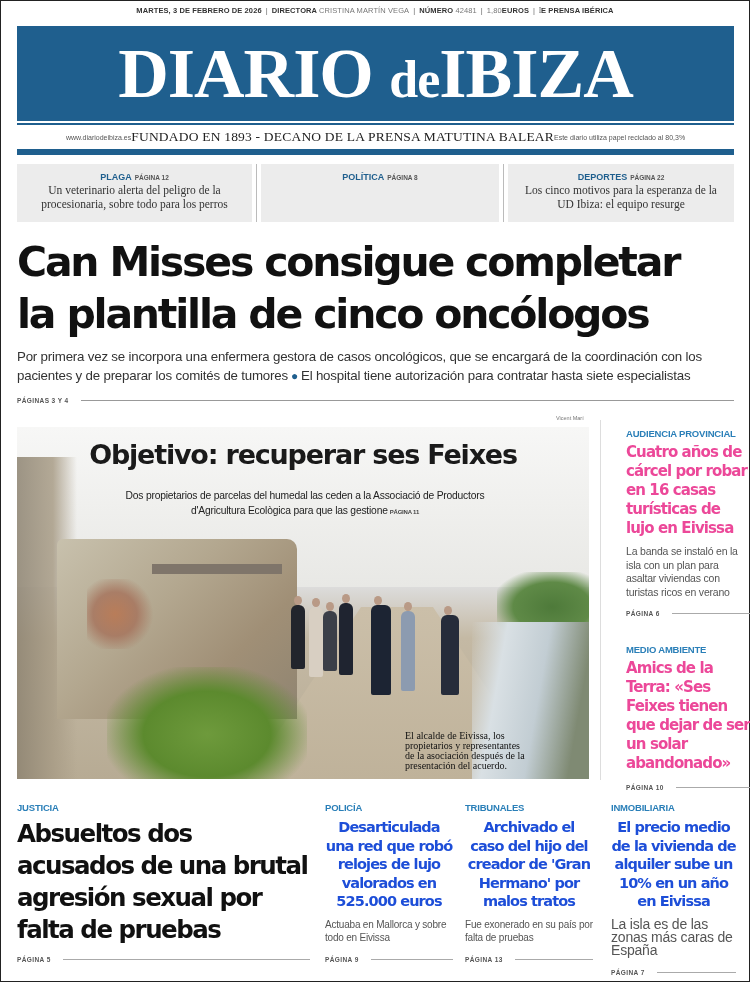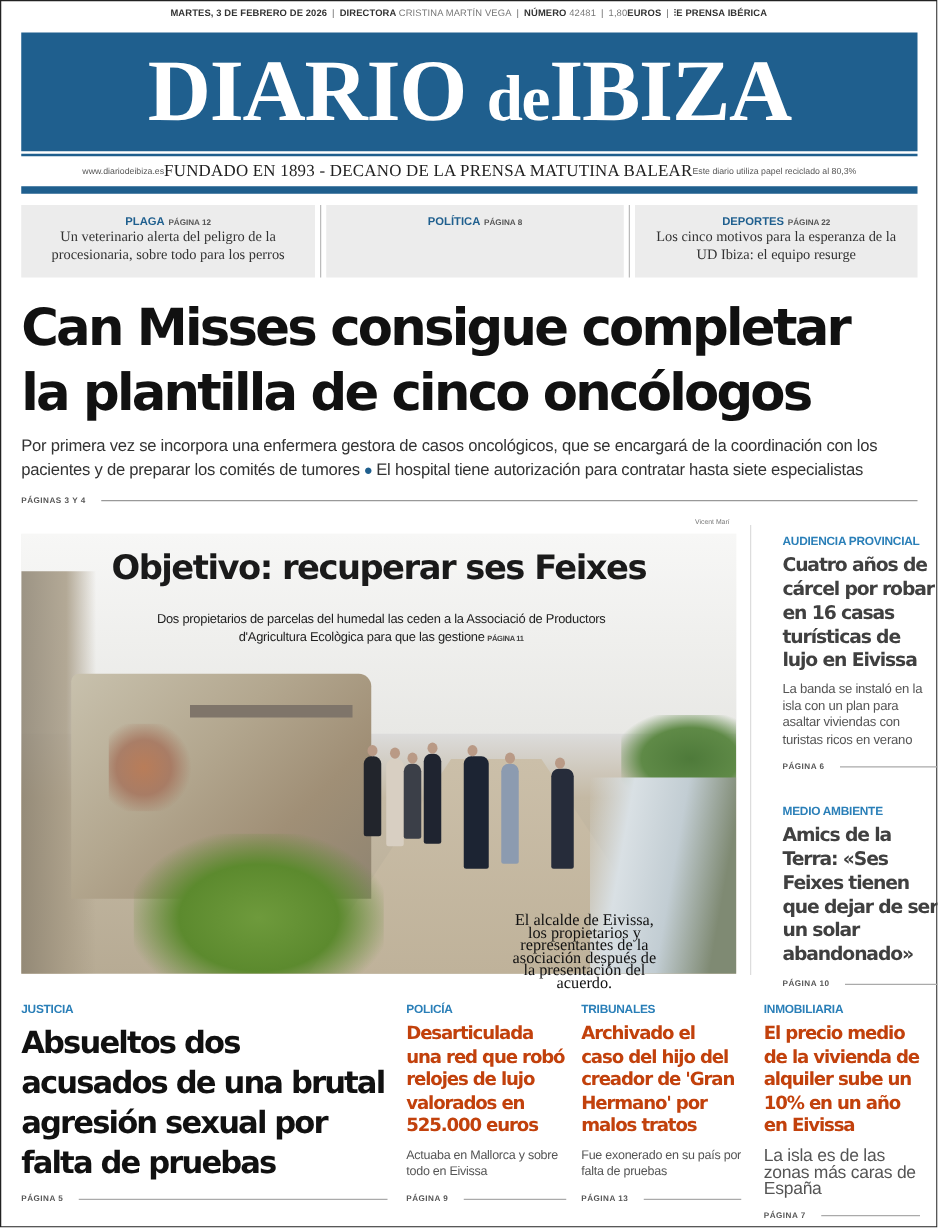--- a/index.html
+++ b/index.html
@@ -53,34 +53,34 @@
   .photo .path { position: absolute; left: 230px; top: 180px; width: 300px; height: 172px; background: linear-gradient(#cbbfa9, #bfb29a); clip-path: polygon(38% 0, 62% 0, 100% 100%, 0 100%); }
   .photo .grass { position: absolute; left: 90px; top: 240px; width: 200px; height: 112px; background: radial-gradient(ellipse at 50% 60%, #6e9a3c 0%, #5c8a2e 45%, rgba(92,138,46,0) 75%); }
   .photo .water { position: absolute; left: 455px; top: 195px; width: 117px; height: 157px; background: linear-gradient(100deg, transparent 0%, #d9e0e4 25%, #c2cdd3 55%, #7f8a73 85%); }
   .photo .trees-right { position: absolute; left: 480px; top: 145px; width: 92px; height: 70px; background: radial-gradient(ellipse at 60% 50%, #4e7a3a 0%, #5f8a47 50%, rgba(95,138,71,0) 80%); }
   .photo .person { position: absolute; width: 14px; border-radius: 6px 6px 2px 2px; background: #2b2f3a; }
   .photo .person::before { content: ""; position: absolute; left: 3px; top: -9px; width: 8px; height: 9px; border-radius: 50%; background: #b99a86; }
 
   .photo-title { position: absolute; left: 17px; top: 439px; width: 572px; text-align: center; font-family: "DejaVu Sans", sans-serif; font-weight: bold; font-size: 27px; letter-spacing: -1.2px; color: #1a1a1a; }
   .photo-sub { position: absolute; left: 110px; top: 488px; width: 390px; text-align: center; font-size: 10.3px; line-height: 15px; color: #222; letter-spacing: -0.2px; }
   .photo-sub .pg { font-size: 6px; font-weight: bold; color: #444; margin-left: 2px; }
-  .caption { position: absolute; left: 405px; top: 731px; width: 125px; text-align: center; font-family: "Liberation Serif", serif; font-size: 13px; line-height: 10px; color: #111; }
+  .caption { position: absolute; left: 405px; top: 731px; width: 125px; text-align: left; font-family: "Liberation Serif", serif; font-size: 10px; line-height: 10px; color: #111; }
 
   
   .rcol { position: absolute; left: 626px; width: 125px; }
   .kick { font-size: 9.5px; color: #2a7fb8; font-weight: bold; letter-spacing: -0.2px; }
-  .rhead { font-family: "DejaVu Sans", sans-serif; font-weight: bold; font-size: 15px; line-height: 19px; letter-spacing: -0.9px; color: #404040; margin-top: 4px; }
+  .rhead { font-family: "DejaVu Sans", sans-serif; font-weight: bold; font-size: 15px; line-height: 19px; letter-spacing: -0.9px; color: #ec4899; margin-top: 4px; }
   .rdek { font-size: 10.5px; line-height: 13.5px; color: #555; margin-top: 7px; letter-spacing: -0.2px; }
   .rref { display: flex; align-items: center; margin-top: 11px; }
   .rref .pageref-line { background: #aaa; }
 
   
   .bcol { position: absolute; top: 802px; }
   .bhead-big { font-family: "DejaVu Sans", sans-serif; font-weight: bold; font-size: 24.5px; line-height: 32px; letter-spacing: -1.5px; color: #111; margin-top: 5px; }
-  .bhead { font-family: "DejaVu Sans", sans-serif; font-weight: bold; font-size: 14.5px; line-height: 18.5px; letter-spacing: -0.9px; color: #c2410c; margin-top: 5px; }
+  .bhead { font-family: "DejaVu Sans", sans-serif; font-weight: bold; font-size: 14.5px; line-height: 18.5px; letter-spacing: -0.9px; color: #1d4ed8; margin-top: 5px; text-align: center; }
   .vsep { position: absolute; top: 420px; width: 1px; background: #ddd; }
 </style>
 </head>
 <body>
 
 <div class="page-border"></div>
 
 <div class="infobar">
   <span>MARTES, 3 DE FEBRERO DE 2026</span><span class="sep">|</span><span>DIRECTORA</span>
   <span class="light">CRISTINA MARTÍN VEGA</span><span class="sep">|</span><span>NÚMERO</span>

